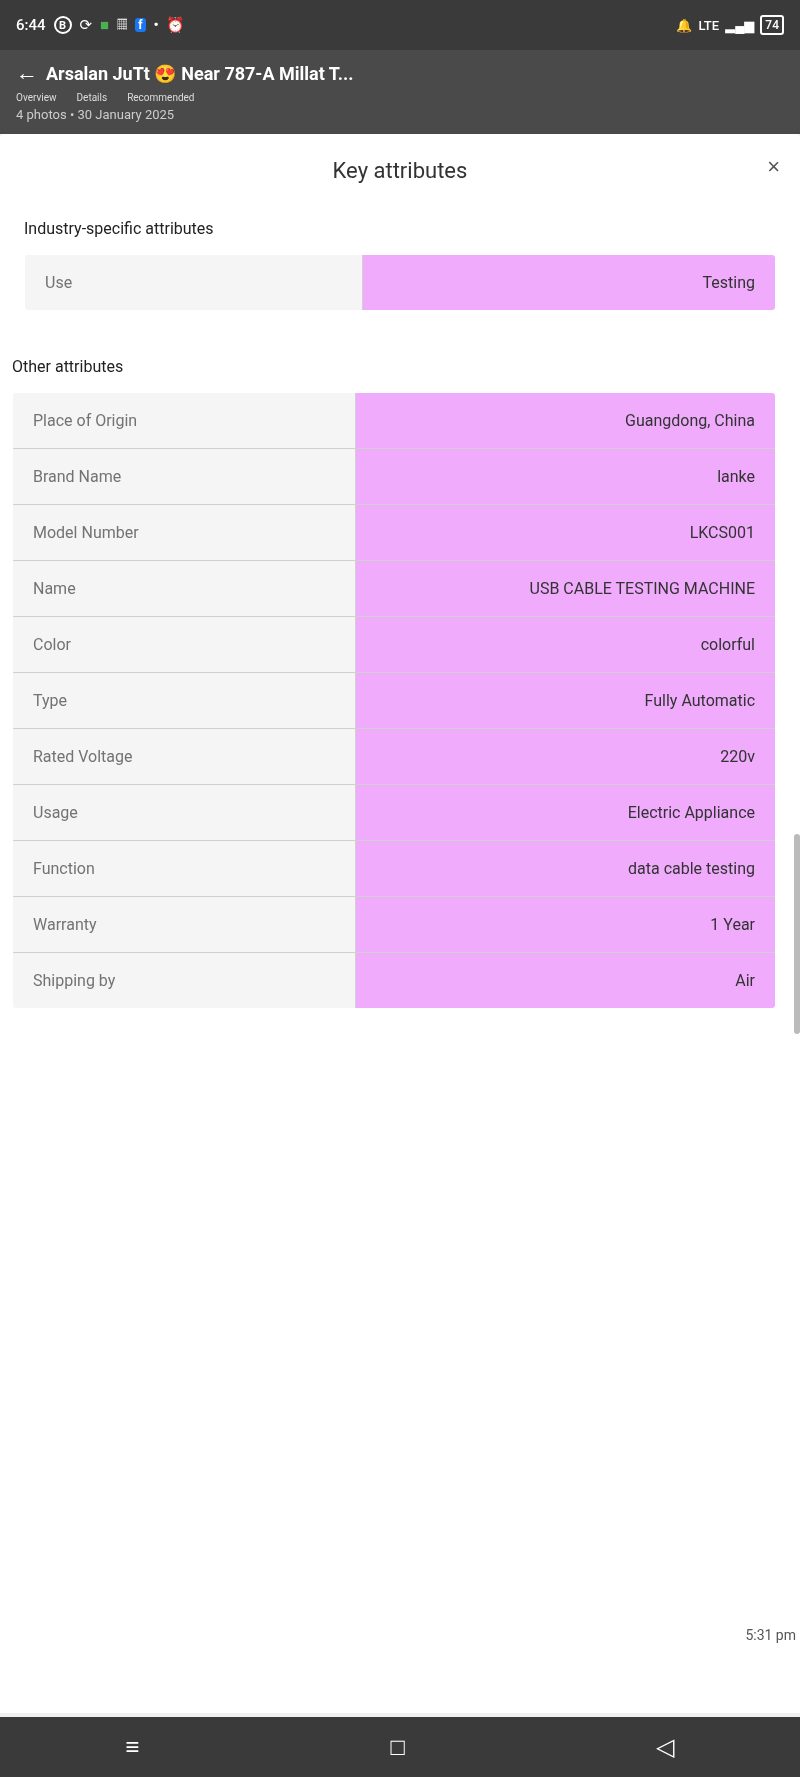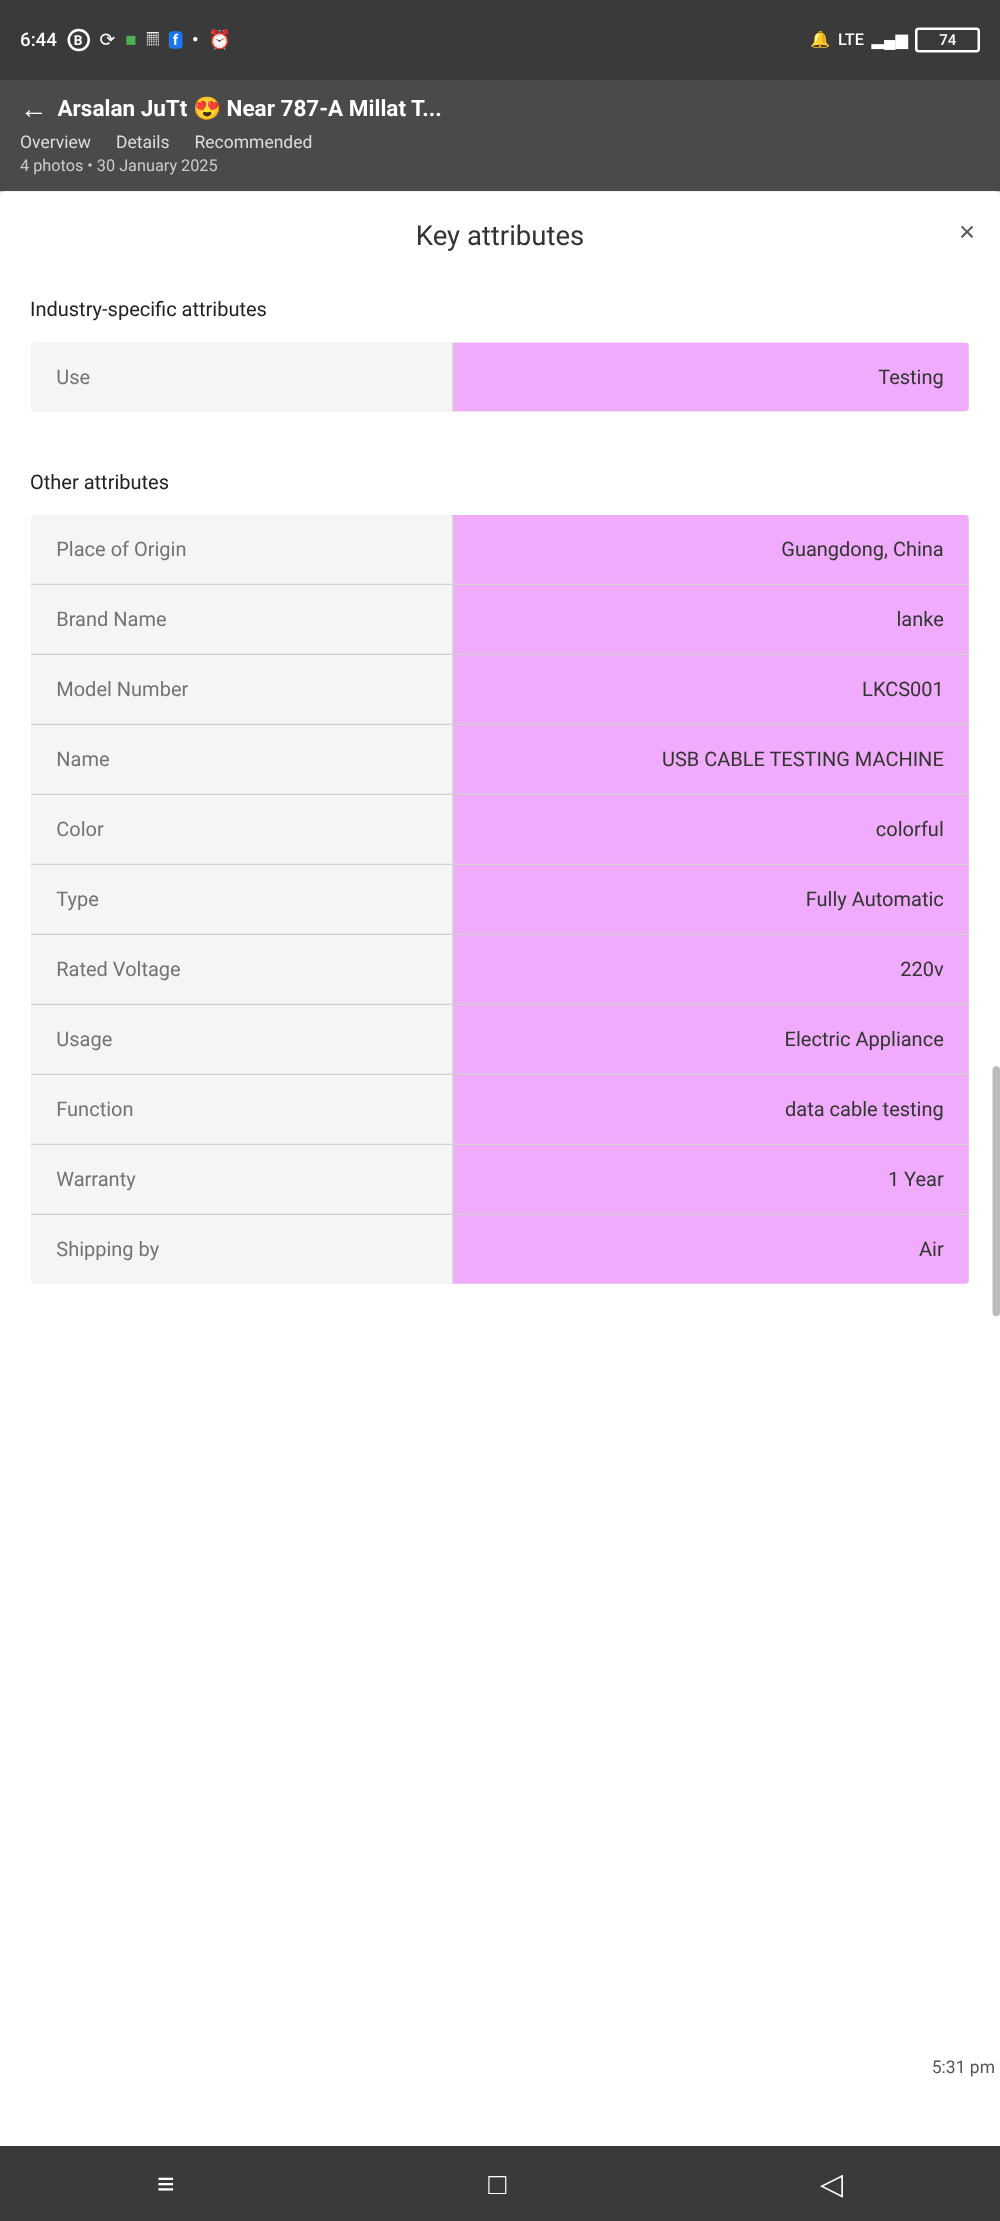--- a/index.html
+++ b/index.html
@@ -10,21 +10,21 @@
       font-family: 'Roboto', Arial, sans-serif;
       background: #f0f0f0;
       position: relative;
       overflow-x: hidden;
     }
 
     
     .status-bar {
       background: #3a3a3a;
       color: white;
-      height: 64px;
+      height: 50px;
       display: flex;
       align-items: center;
       justify-content: space-between;
       padding: 0 16px;
       font-size: 15px;
       font-weight: 500;
     }
     .status-bar-left {
       display: flex;
       align-items: center;
@@ -46,21 +46,21 @@
     .nav-title-row {
       display: flex;
       align-items: center;
       font-size: 20px;
       font-weight: bold;
       margin-bottom: 4px;
     }
     .nav-tabs-row {
       display: flex;
       gap: 20px;
-      font-size: 14px;
+      font-size: 10px;
       color: #ddd;
       margin-bottom: 2px;
     }
     .nav-tabs-row span {
       padding: 2px 0;
     }
     .nav-subtitle {
       font-size: 13px;
       color: #ccc;
       margin-top: 2px;
@@ -196,21 +196,21 @@
     <span style="color:#4caf50;">■</span>
     <span>𝄜</span>
     <span style="background:#1877f2;color:white;border-radius:3px;padding:0 3px;font-size:12px;font-weight:bold;">f</span>
     <span>•</span>
     <span>⏰</span>
   </div>
   <div class="status-bar-right">
     <span>🔔</span>
     <span>LTE</span>
     <span>▂▄▆</span>
-    <span style="border:2px solid white;border-radius:3px;padding:1px 17px;font-size:12px;">
+    <span style="border:2px solid white;border-radius:3px;padding:1px 3px;font-size:12px;">
       <span>74</span>
     </span>
   </div>
 </div>
 
 <div class="nav-header">
   <div class="nav-title-row">
     <span class="back-arrow">←</span>
     <span style="font-size:18px; overflow:hidden; text-overflow:ellipsis; white-space:nowrap; max-width:720px;">Arsalan JuTt 😍 Near 787-A Millat T...</span>
   </div>
@@ -234,21 +234,21 @@
     <table class="attr-table">
       <tbody>
         <tr>
           <td>Use</td>
           <td>Testing</td>
         </tr>
       </tbody>
     </table>
   </div>
 
-  <div class="section" style="margin-top:16px;">
+  <div class="section" style="margin-top:16px;padding-left:12px;">
     <div class="section-title">Other attributes</div>
     <table class="attr-table">
       <tbody id="other-attrs-body">
       <tr>
             <td>Place of Origin</td>
             <td>Guangdong, China</td>
           </tr>
           <tr>
             <td>Brand Name</td>
             <td>lanke</td>

